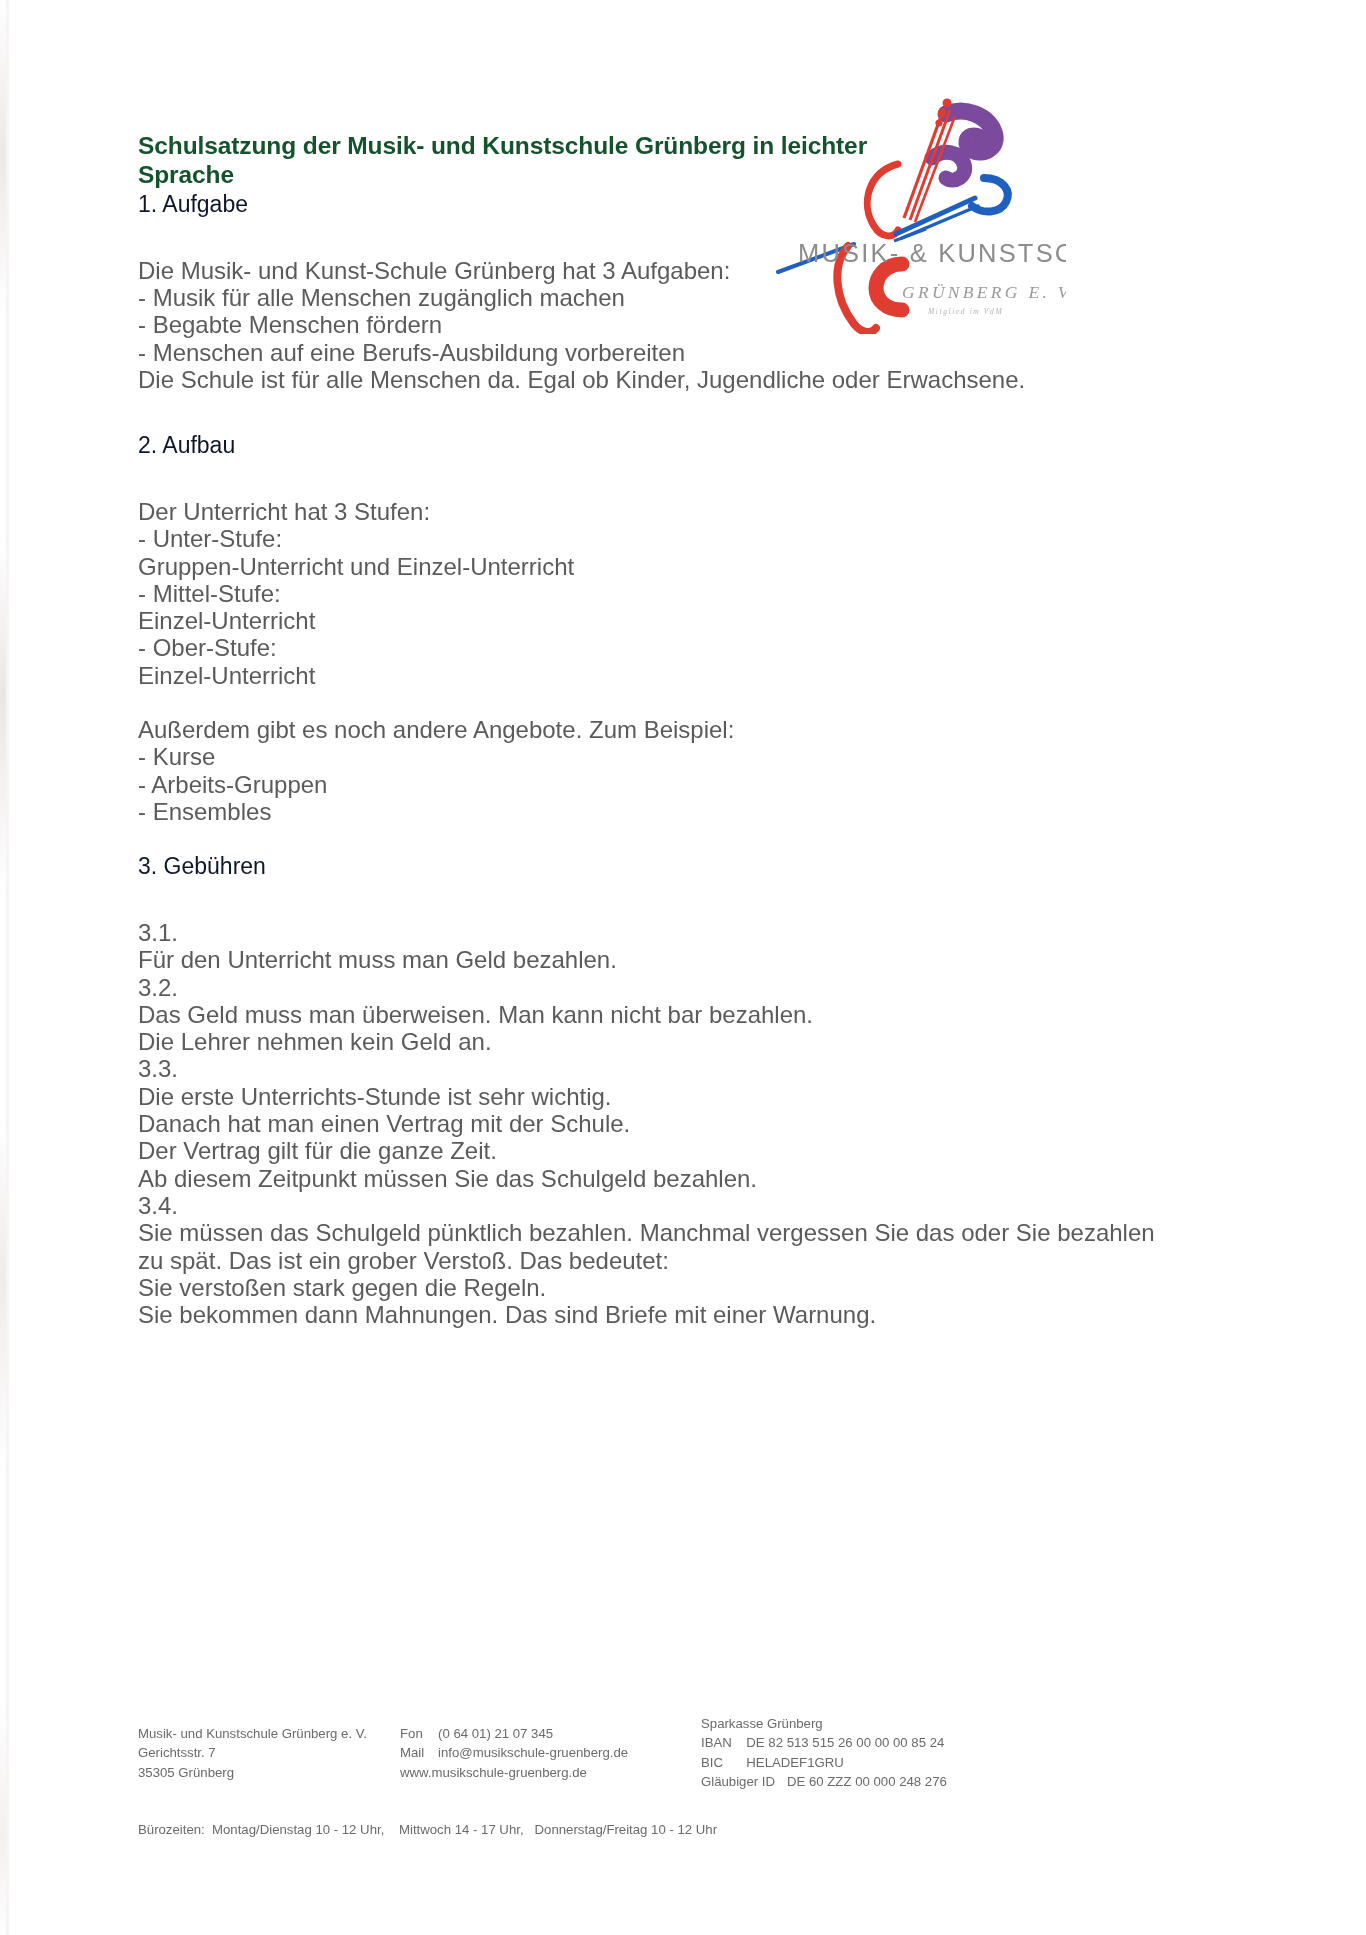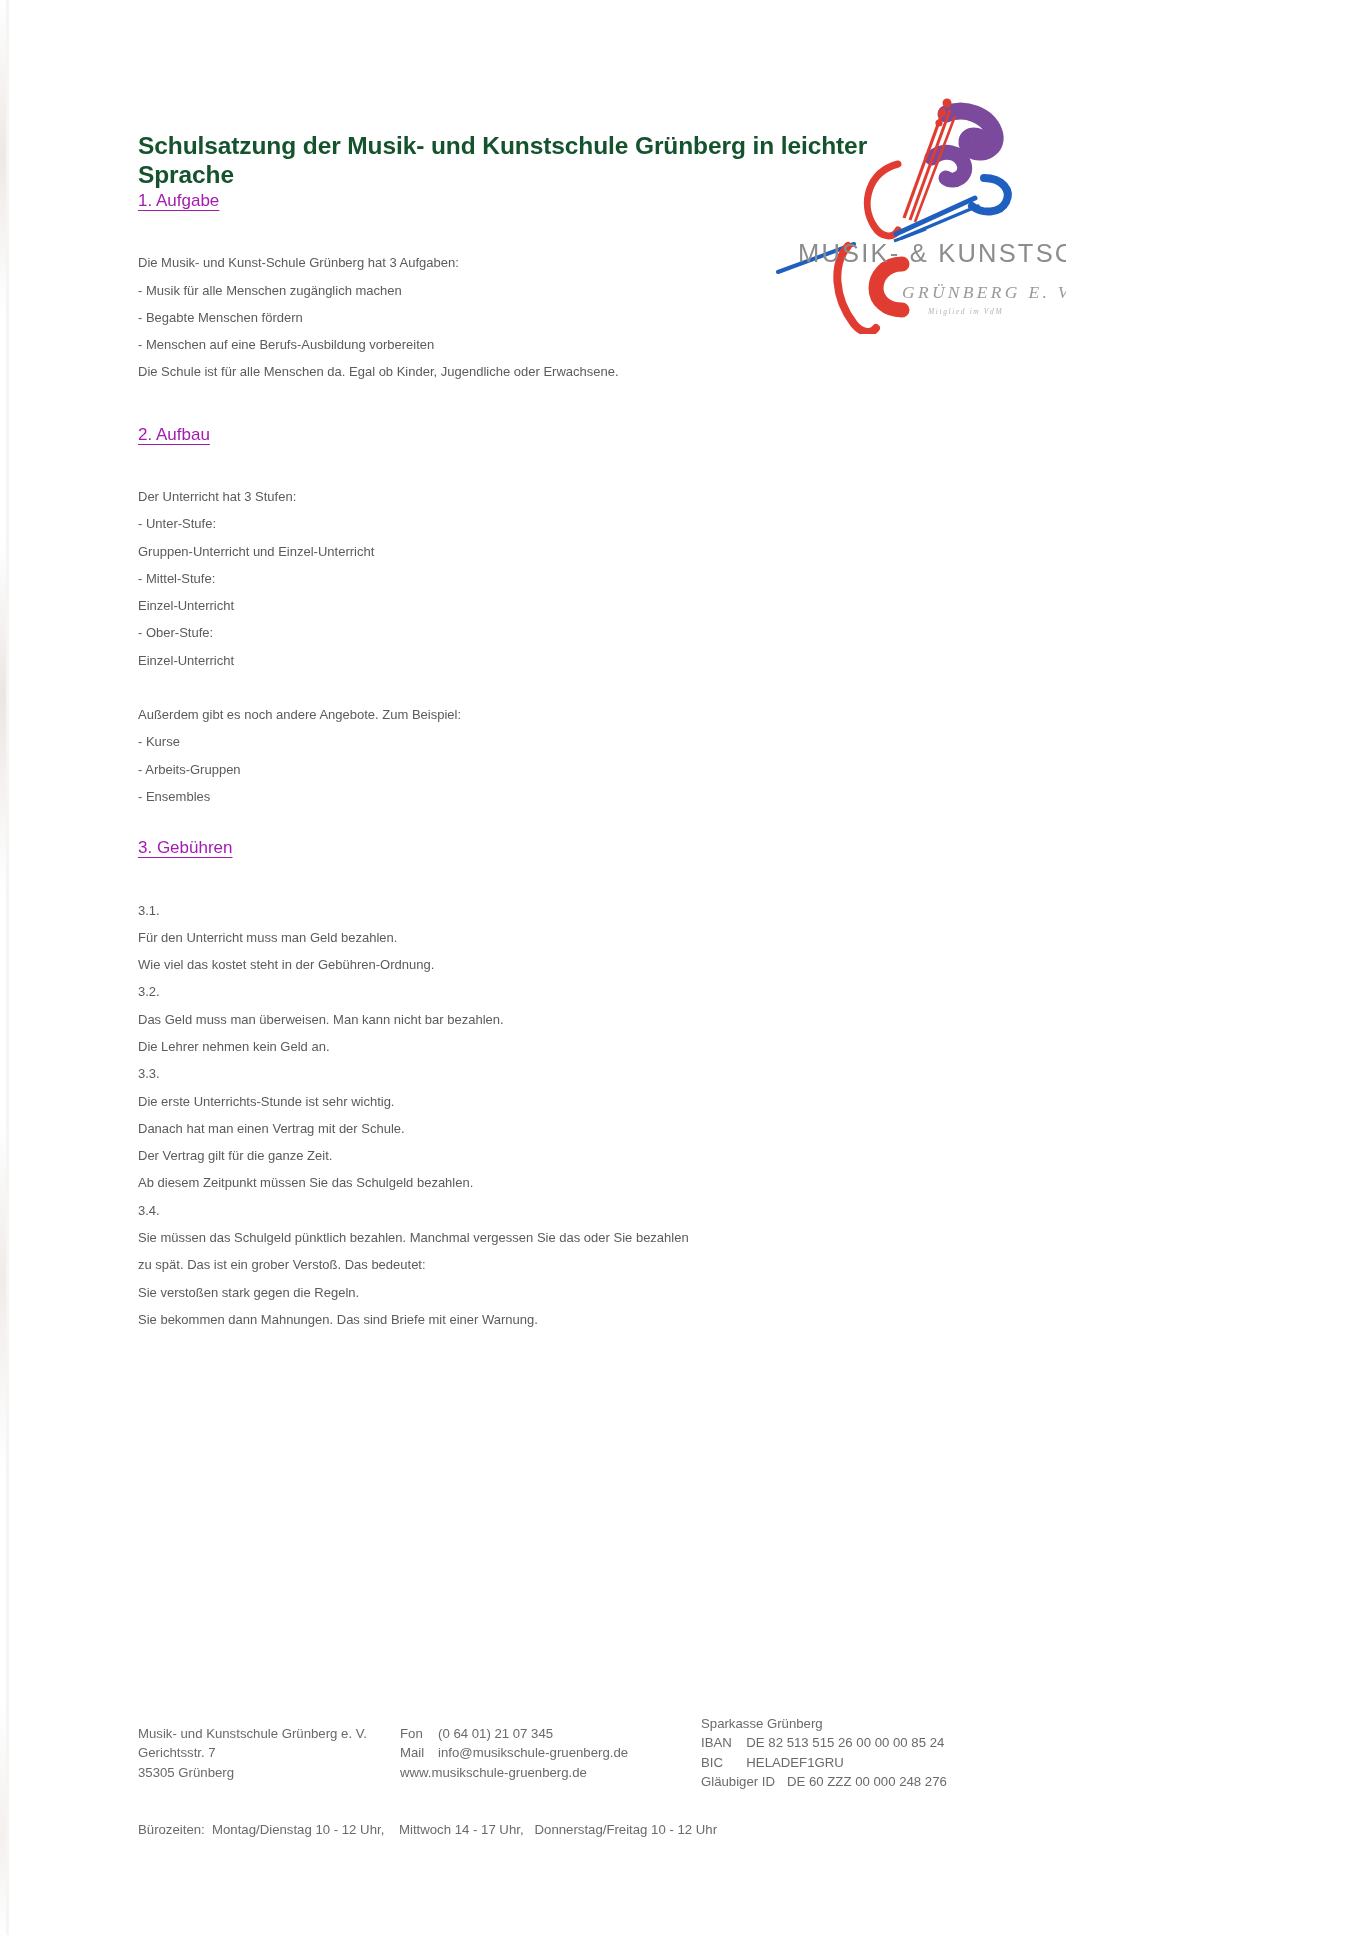--- a/index.html
+++ b/index.html
@@ -77,29 +77,28 @@
   
   .content {
     position: absolute;
     left: 138px;
     top: 190px;
     width: 1000px;
   }
   .section { margin: 0; padding: 0; }
 
   .sec-head {
-    font-size: 17px;
-    color: #a21caf;
-    text-decoration: underline;
+    font-size: 23px;
+    color: #0f172a;
     text-underline-offset: 4px;
     line-height: 1.25;
     white-space: pre;
   }
   .line {
-    font-size: 13px;
+    font-size: 24px;
     color: #5b5b5b;
     line-height: 27.3px;
     white-space: pre;
   }
   .gap-lg { height: 38px; }
   .gap-md { height: 27px; }
 
   
   .footer {
     position: absolute;
@@ -204,21 +203,20 @@
       <div class="line">- Ensembles</div>
     </div>
 
     <div class="gap-md"></div>
 
     <div class="section">
       <div class="sec-head">3. Gebühren</div>
       <div class="gap-lg"></div>
       <div class="line">3.1.</div>
       <div class="line">Für den Unterricht muss man Geld bezahlen.</div>
-      <div class="line">Wie viel das kostet steht in der Gebühren-Ordnung.</div>
       <div class="line">3.2.</div>
       <div class="line">Das Geld muss man überweisen. Man kann nicht bar bezahlen.</div>
       <div class="line">Die Lehrer nehmen kein Geld an.</div>
       <div class="line">3.3.</div>
       <div class="line">Die erste Unterrichts-Stunde ist sehr wichtig.</div>
       <div class="line">Danach hat man einen Vertrag mit der Schule.</div>
       <div class="line">Der Vertrag gilt für die ganze Zeit.</div>
       <div class="line">Ab diesem Zeitpunkt müssen Sie das Schulgeld bezahlen.</div>
       <div class="line">3.4.</div>
       <div class="line">Sie müssen das Schulgeld pünktlich bezahlen. Manchmal vergessen Sie das oder Sie bezahlen</div>

